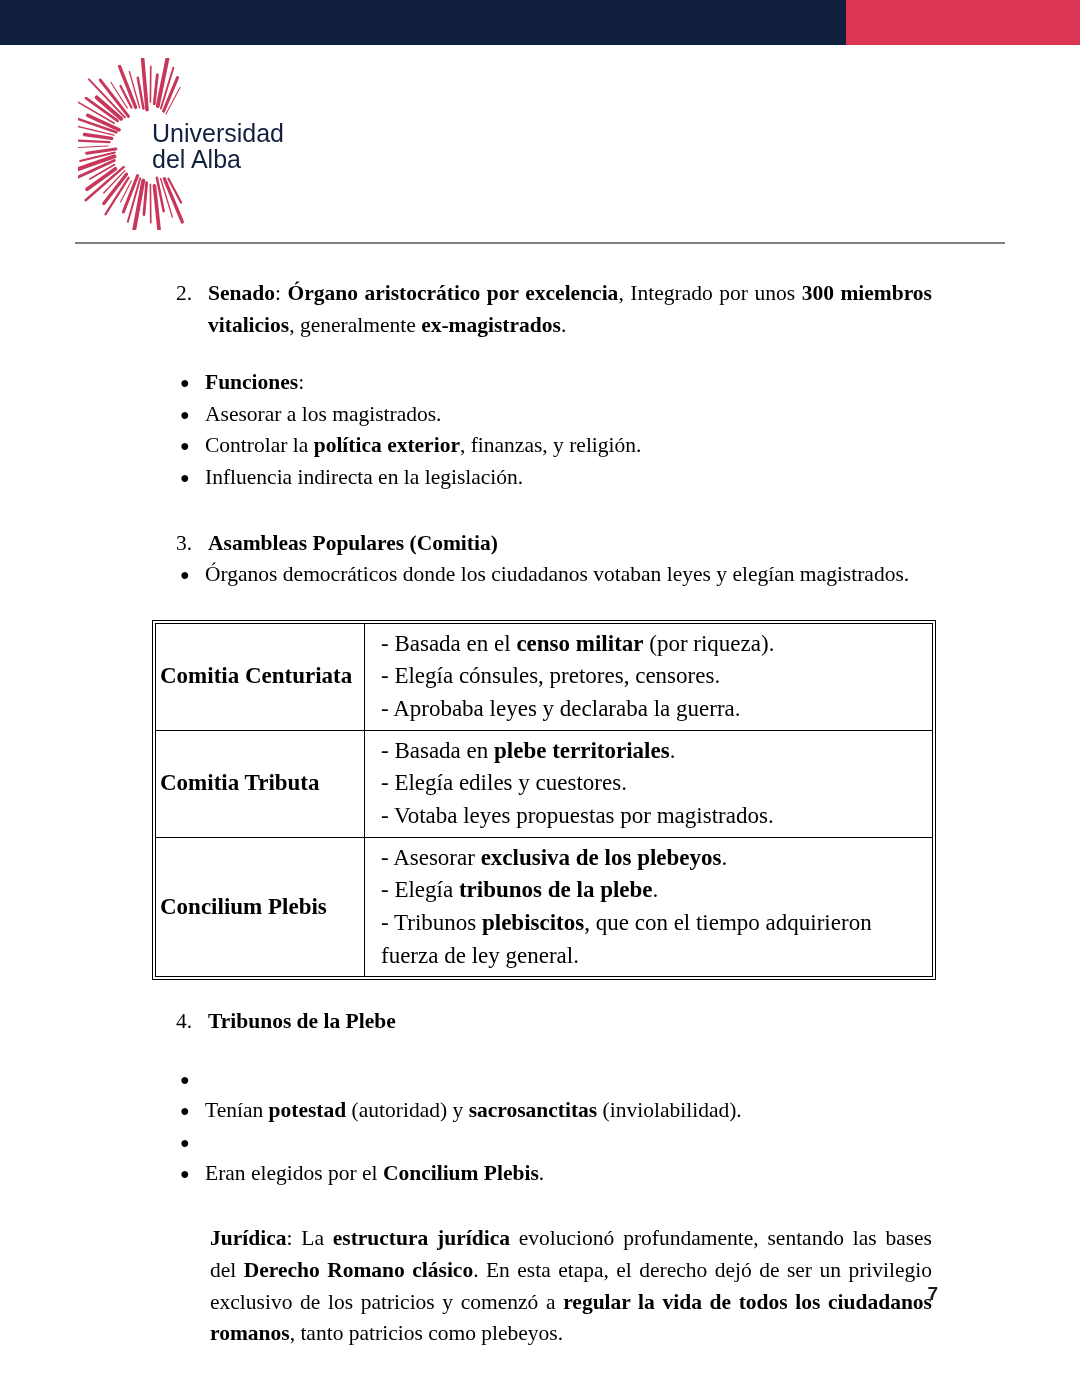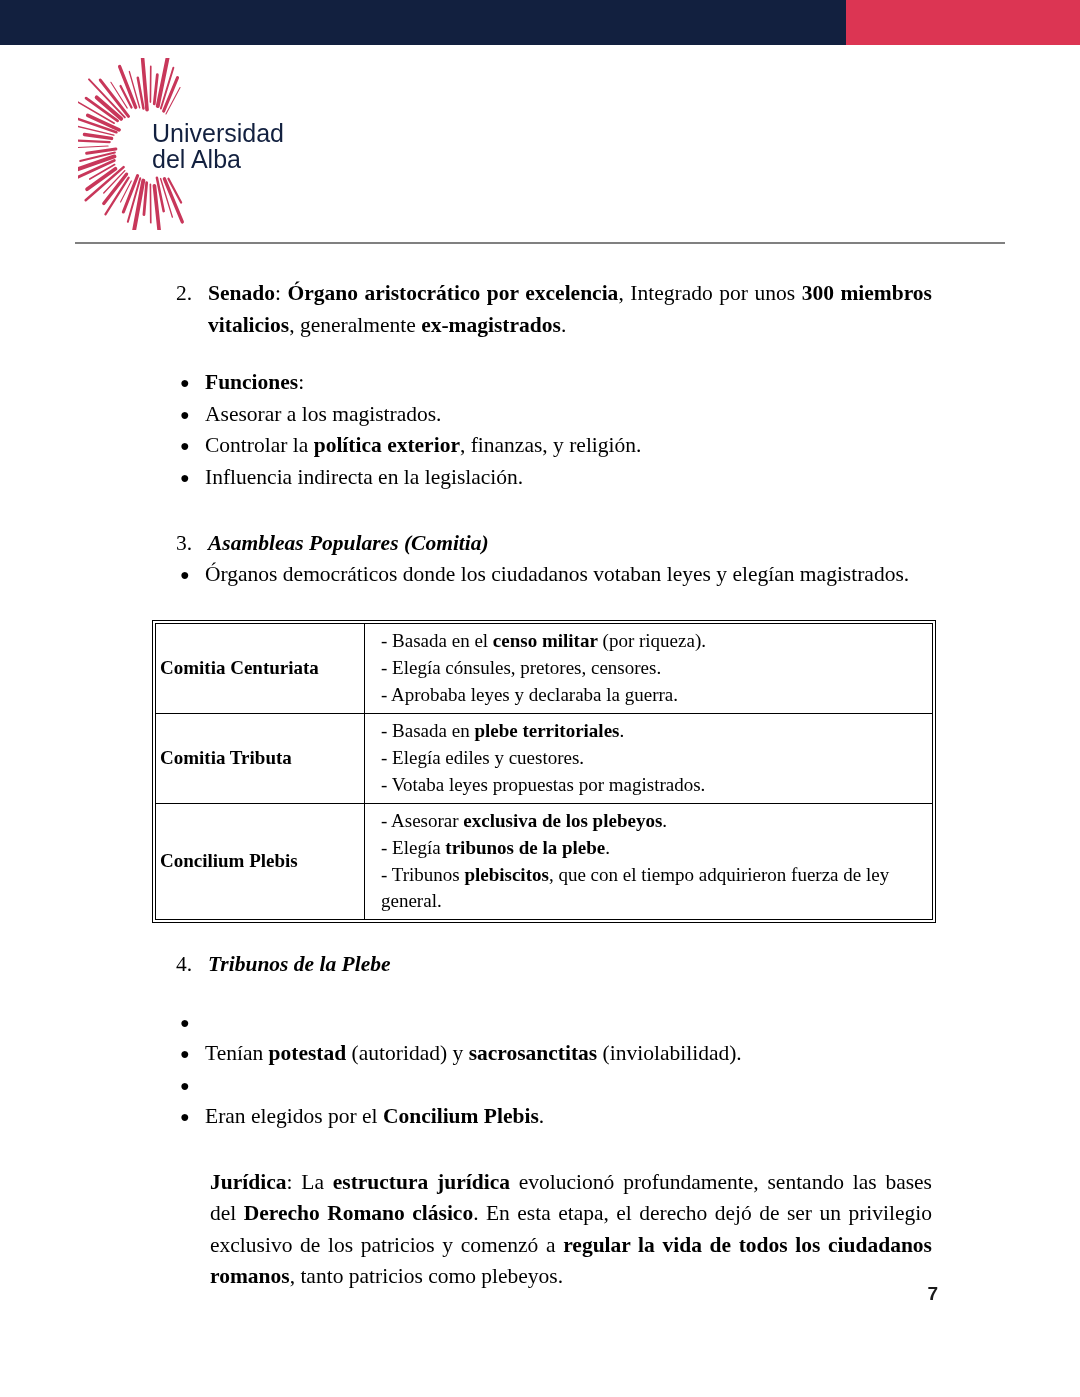--- a/index.html
+++ b/index.html
@@ -77,21 +77,21 @@
     flex: 0 0 32px;
     margin-left: 176px;
     text-align: left;
   }
   .num-item .body {
     flex: 1;
     padding-right: 148px;
     text-align: justify;
     text-justify: inter-word;
   }
-  .num-item .body.nojustify { text-align: left; font-style: italic; }
+  .num-item .body.nojustify { text-align: left; }
 
   
   .bullet-item {
     display: flex;
     margin: 0;
     padding: 0;
   }
   .bullet-item .marker {
     width: 25px;
     flex: 0 0 25px;
@@ -117,21 +117,21 @@
   }
   table.comitia {
     border-collapse: collapse;
     width: 100%;
     table-layout: fixed;
   }
   table.comitia td {
     border: 1px solid #000;
     vertical-align: middle;
     padding: 4px 8px 4px 6px;
-    font-size: 19px;
+    font-size: 23px;
     line-height: 1.42;
   }
   table.comitia td.name-col {
     width: 196px;
     font-weight: bold;
     padding-left: 4px;
   }
   table.comitia td.desc-col {
     padding-left: 16px;
   }

